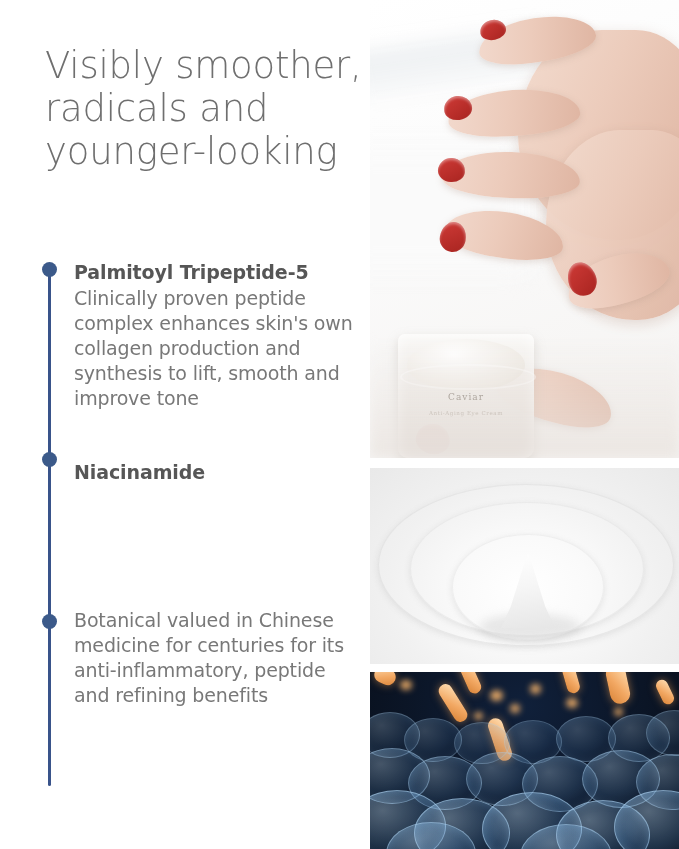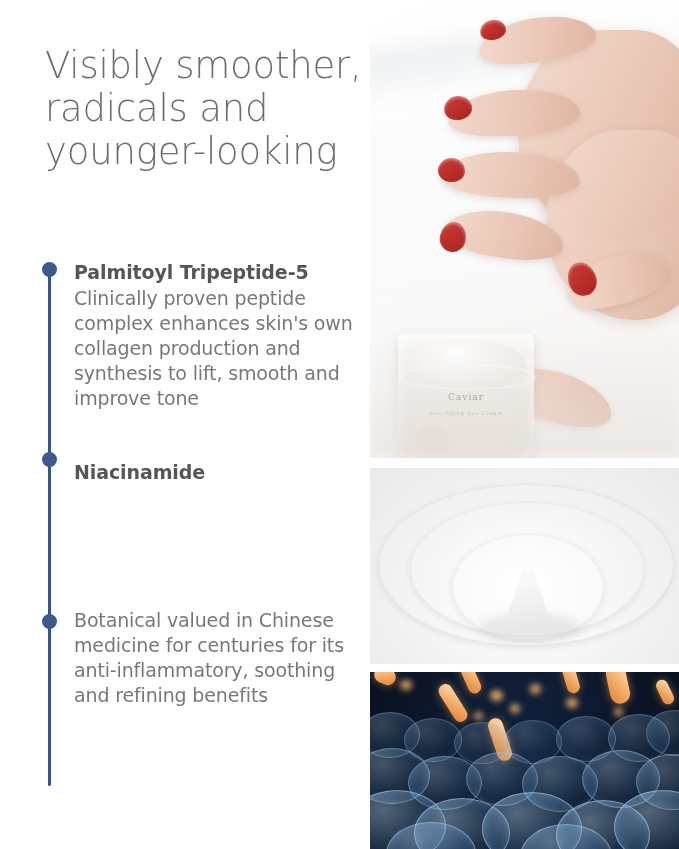--- a/index.html
+++ b/index.html
@@ -123,21 +123,21 @@
     <div class="block b1">
       <p class="ing-title">Palmitoyl Tripeptide-5</p>
       <p class="ing-body">Clinically proven peptide complex enhances skin's own collagen production and synthesis to lift, smooth and improve tone</p>
     </div>
 
     <div class="block b2">
       <p class="ing-title">Niacinamide</p>
     </div>
 
     <div class="block b3">
-      <p class="ing-body">Botanical valued in Chinese medicine for centuries for its anti-inflammatory, soothing and refining benefits</p>
+      <p class="ing-body">Botanical valued in Chinese medicine for centuries for its anti-inflammatory, peptide and refining benefits</p>
     </div>
   </div>
 
   <div class="right">
 
     <div class="photo p1">
       <div class="p1-bg-band"></div>
       <div class="p1-bg-band2"></div>
       <div class="p1-blob"></div>
 

